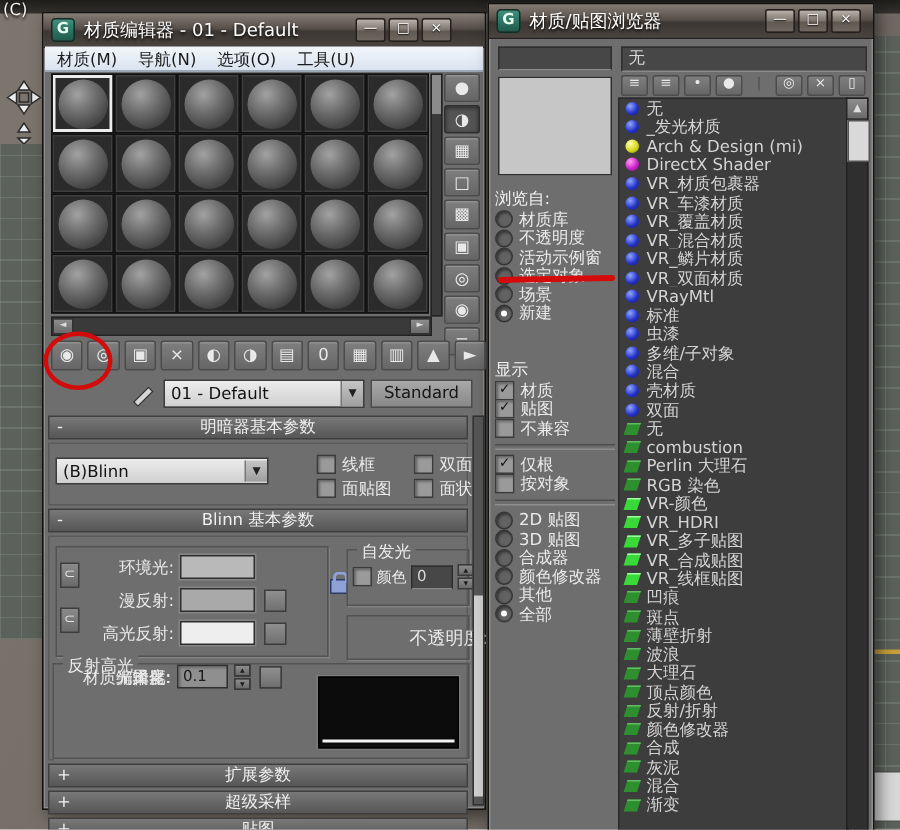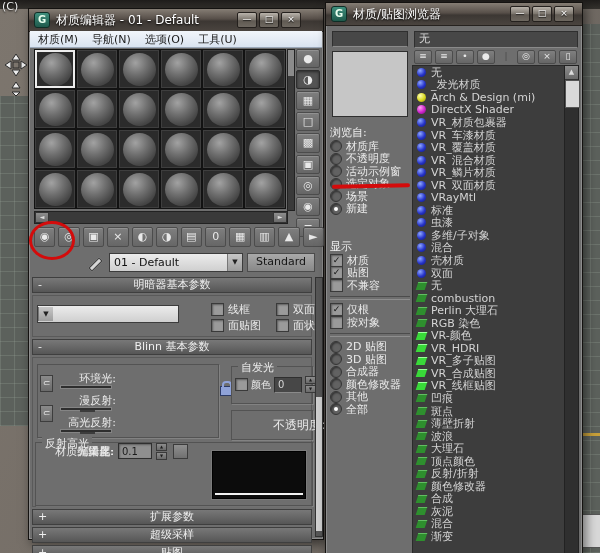--- a/index.html
+++ b/index.html
@@ -80,21 +80,21 @@
        box-shadow:inset 1px 1px 2px rgba(0,0,0,.4);color:#111;font-size:9px;line-height:10px;text-align:center;flex:none;}
   .check .mark{display:none;}
   .check.on .mark{display:block;}
   .clabel{font-size:11px;color:#eaeaea;white-space:nowrap;}
   .blinn-body{height:148px;}
   .grp{position:absolute;border:1px solid #535353;box-shadow:1px 1px 0 rgba(255,255,255,.14);}
   .grp-label{position:absolute;top:-7px;left:6px;background:#6e6e6e;padding:0 3px;font-size:11px;color:#eaeaea;}
   .g1{left:4px;top:6px;width:180px;height:72px;}
   .clamp{position:absolute;left:2px;width:11px;height:15px;background:linear-gradient(#8a8a8a,#6a6a6a);
        border:1px solid #3d3d3d;color:#e5e5e5;font-size:9px;line-height:14px;text-align:center;}
-  .chrow{position:absolute;height:15px;display:flex;align-items:center;flex-direction:column;}
+  .chrow{position:absolute;height:15px;display:flex;align-items:flex-end;}
   .chlabel{width:64px;text-align:right;font-size:11px;color:#eaeaea;}
   .swatch{width:48px;height:14px;margin-left:4px;border:1px solid #2e2e2e;box-shadow:0 0 0 1px #848484;}
   .mapbtn{width:13px;height:13px;margin-left:6px;background:linear-gradient(#8f8f8f,#707070);border:1px solid #3c3c3c;}
   .mapbtn.no-map{visibility:hidden;}
   .lock{position:absolute;left:187px;top:28px;width:10px;height:8px;background:#8fa2d8;border:1px solid #2c3a66;}
   .lock:before{content:"";position:absolute;left:1px;top:-6px;width:6px;height:6px;border:2px solid #8fa2d8;
        border-bottom:none;border-radius:4px 4px 0 0;}
   .gself{left:198px;top:8px;width:80px;height:36px;text-decoration:underline;}
   .selfrow{position:absolute;left:3px;top:9px;display:flex;align-items:center;gap:3px;}
   .spin{height:14px;display:flex;align-items:center;padding:0 3px;border:1px solid #2f2f2f;font-size:10px;}
@@ -320,20 +320,21 @@
     </div>
 
     <div class="rollouts">
 
       <div class="roll-hdr">
         <span class="sign">-</span>
         <span>明暗器基本参数</span>
       </div>
       <div class="roll-body shader-body">
         <div class="combo2">
+          <div class="ctext" style="padding-left:4px;flex:1;">(B)Blinn</div>
           <div class="carrow" style="width:14px;height:14px;background:linear-gradient(#c6c6c6,#9e9e9e);border-left:1px solid #777;color:#222;font-size:7px;line-height:14px;text-align:center;">▼</div>
         </div>
         <div class="checks">
           <div class="checkrow">
               <span class="check off"></span>
               <span class="clabel">线框</span>
             </div>
             <div class="checkrow">
               <span class="check off"></span>
               <span class="clabel">双面</span>

